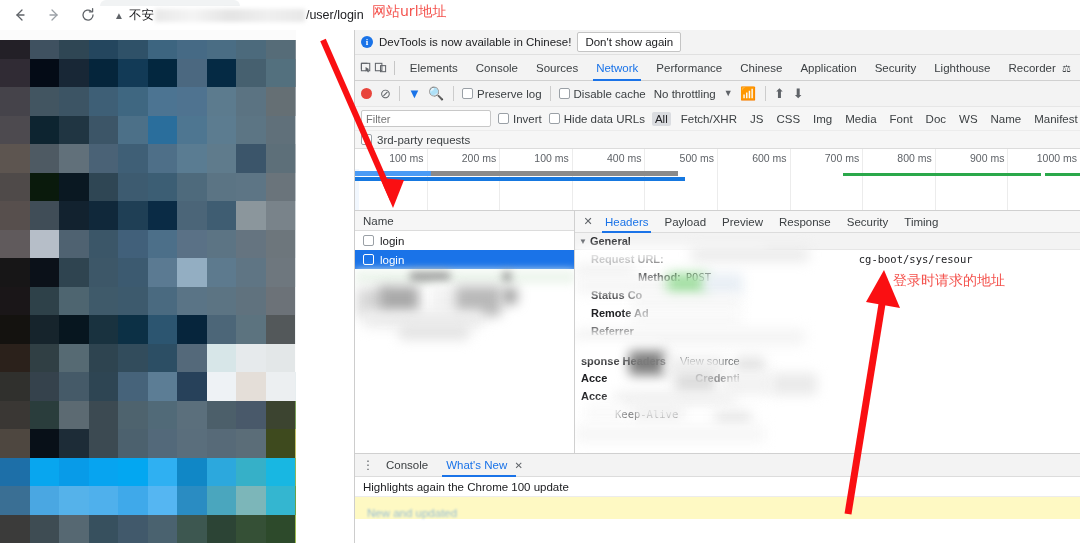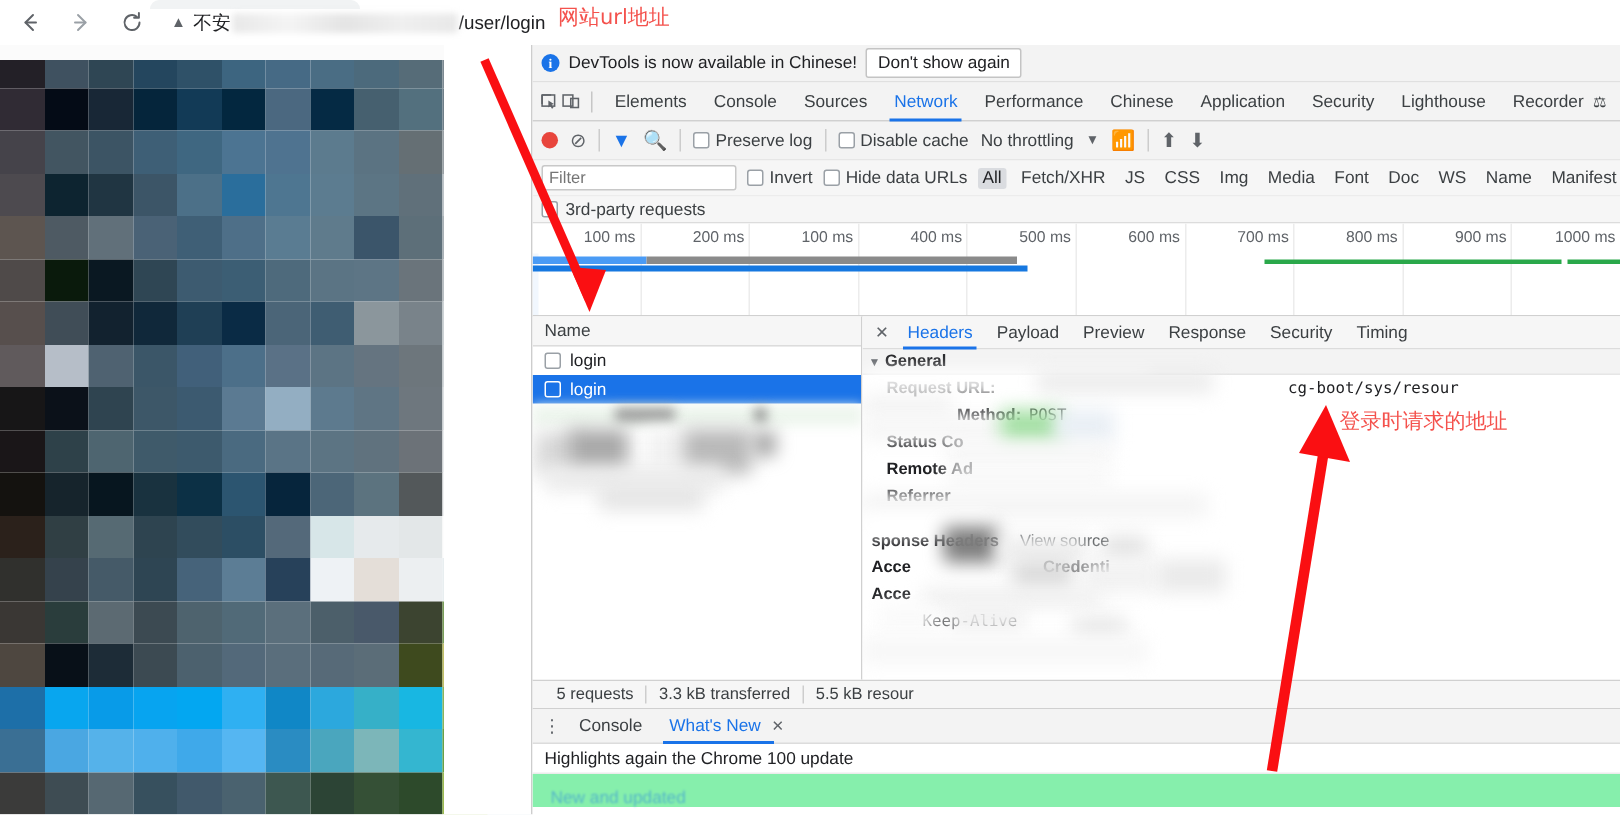--- a/index.html
+++ b/index.html
@@ -258,21 +258,21 @@
   .dw-tab.active::after {
     content: ""; position: absolute; left: 5px; right: 16px; bottom: 0;
     height: 2px; background: #1a73e8;
   }
   .dw-x { font-size: 10px; color: #5f6368; margin-left: 4px; }
   .whatsnew-head {
     height: 20px; display: flex; align-items: center; padding: 0 8px;
     font-size: 11.5px; color: #202124; border-bottom: 1px solid #ececec;
     background: #fff;
   }
-  .whatsnew-body { padding: 10px 12px 0 12px; background: #86efac; }
+  .whatsnew-body { padding: 10px 12px 0 12px; background: #fef9c3; }
   .wn-link {
     font-size: 11.5px; color: #1a73e8; opacity: .45; filter: blur(0.8px);
     white-space: nowrap;
   }
 
   
   .arrow-svg { position: absolute; pointer-events: none; }
 </style>
 </head>
 <body>
@@ -754,25 +754,20 @@
           <div class="rd2" style="left:196px;top:162px;width:46px;height:22px;background:#eaeaea;"></div>
           <div class="rd2" style="left:40px;top:180px;width:120px;height:14px;background:#f1f1f1;"></div>
           <div class="rd2" style="left:10px;top:192px;width:40px;height:18px;background:#fafafa;"></div>
           <div class="rd2" style="left:58px;top:192px;width:50px;height:18px;background:#f1f1f1;"></div>
           <div class="rd2" style="left:140px;top:200px;width:36px;height:14px;background:#e8e8e8;"></div>
           <div class="rd2" style="left:0px;top:214px;width:190px;height:18px;background:#f7f7f7;"></div>
         </div>
       </div>
     </div>
 
-    <div class="net-status">
-      <span class="st-item">5 requests</span>
-      <span class="st-item">3.3 kB transferred</span>
-      <span class="st-item">5.5 kB resour</span>
-    </div>
 
     <div class="drawer">
       <div class="drawer-tabs">
         <span class="kebab">⋮</span>
         <span class="dw-tab">Console</span>
         <span class="dw-tab active">
           <span>What's New</span>
           <span class="dw-x">✕</span>
         </span>
       </div>

